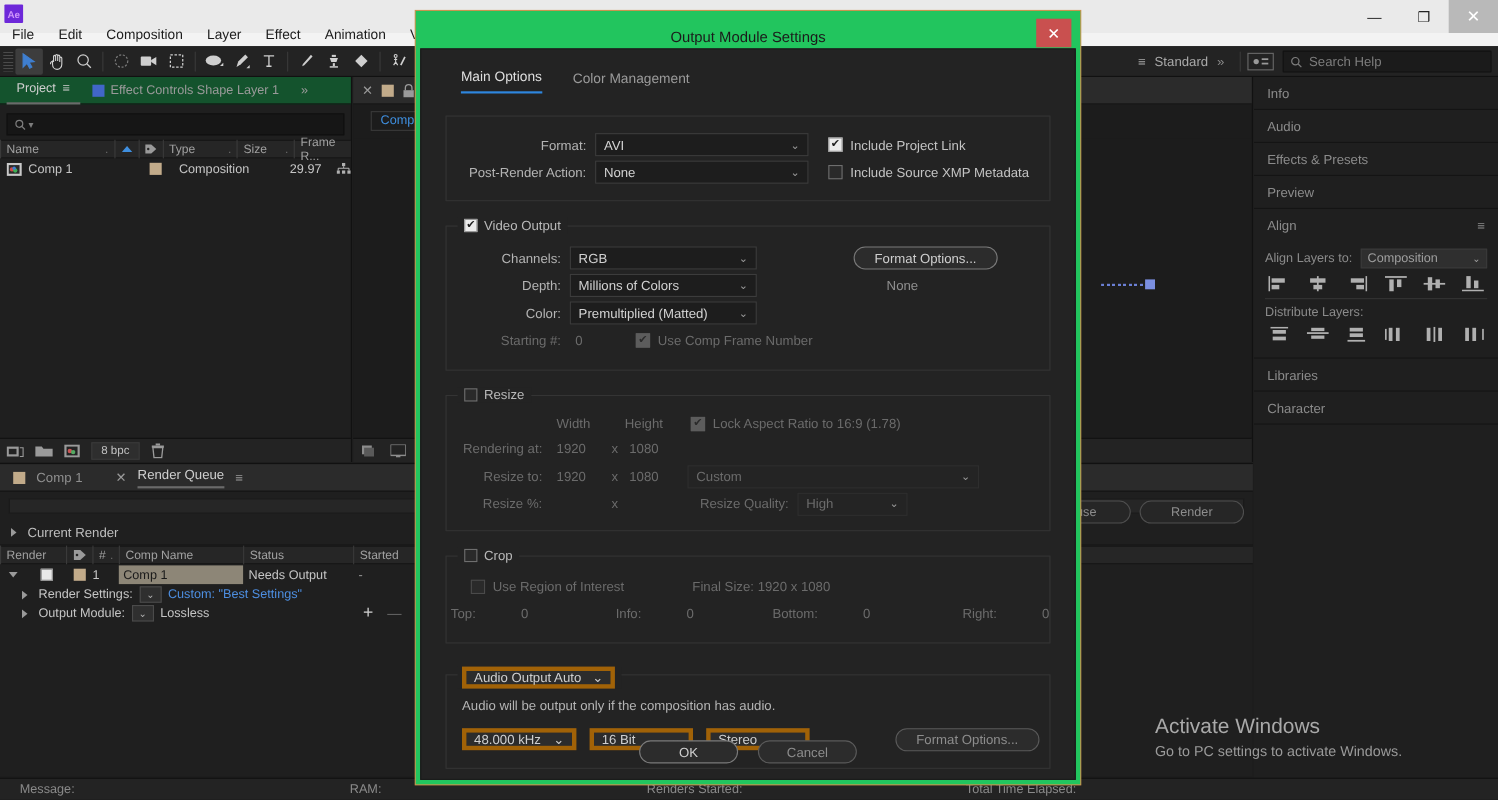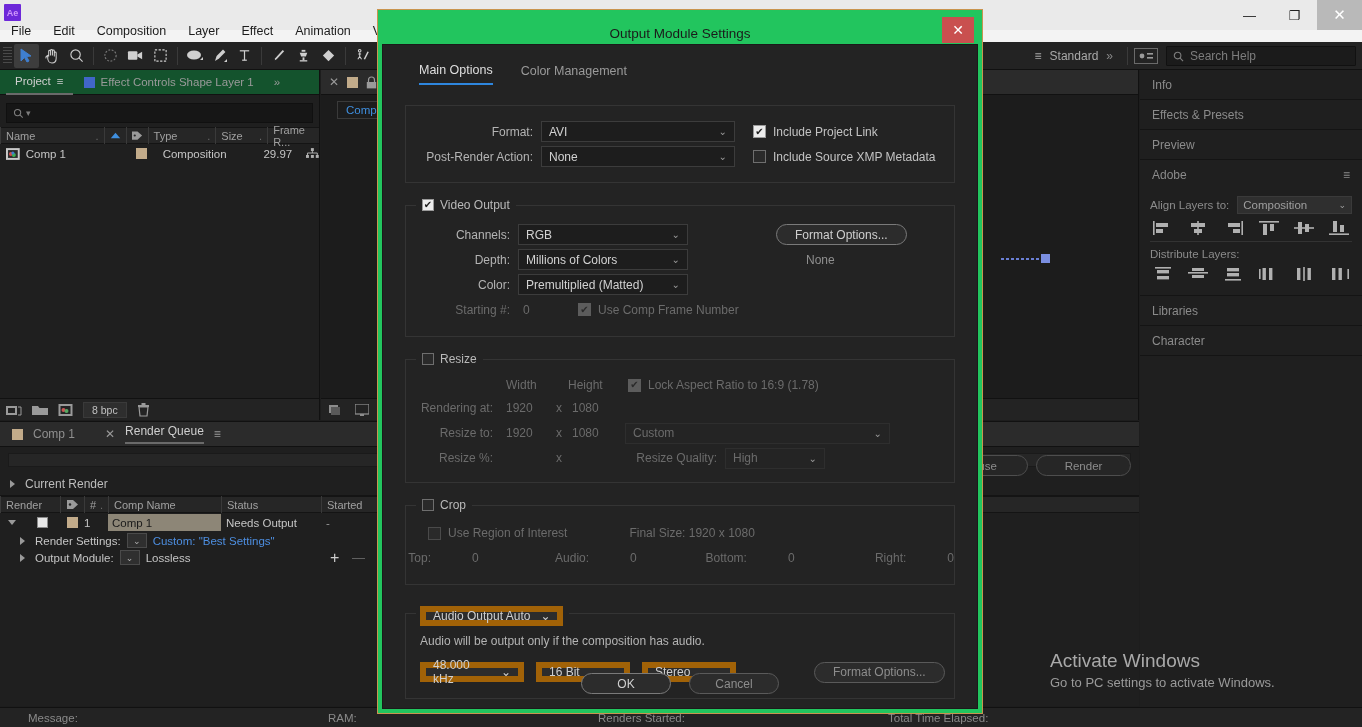--- a/index.html
+++ b/index.html
@@ -173,21 +173,21 @@
   .label-sw { width:11px;height:11px;background:#c2ab8a;}
   .dropdown-mini { width:20px;height:15px;border:1px solid #4a4a4a;background:#2f2f2f;display:flex;align-items:center;justify-content:center;color:#b0b0b0;font-size:9px;}
   .blue { color:#4d8ee0; }
   .sel-cell { background:#8d8677; color:#1a1a1a; }
 
   .status-bar {
     position:absolute; left:0; bottom:0; width:1362px; height:20px;
     background:#232323; border-top:1px solid #111;
     display:flex; align-items:center; color:#8a8a8a; font-size:11.5px;
   }
-  .sb-item { padding: 0 28px; }
+  .sb-item { padding: 0 18px; }
 
   .activate-windows {
     position: absolute; left: 1050px; top: 650px; width: 310px; color: #8c8c8c;
     pointer-events: none;
   }
   .aw-title { font-size: 19px; color: #a9a9a9; }
   .aw-sub { font-size: 13px; color: #9a9a9a; margin-top: 3px; }
 
   
   .dlg-outer {
@@ -242,21 +242,21 @@
 
   .btn-pill {
     border: 1px solid #7a7a7a; border-radius: 11px; height: 21px;
     display:inline-flex; align-items:center; justify-content:center;
     color:#cfcfcf; font-size:12px; padding: 0 18px; background:#2c2c2c;
   }
   .btn-pill.dim { color:#8d8d8d; border-color:#5a5a5a; }
   .dlg-footer { position:absolute; left:0; right:0; bottom:14px; display:flex; justify-content:center; gap:18px; }
 
   .small-select {
-    height:20px; background:#2c2c2c; border:6px solid #a16207; color:#cfcfcf;
+    height:20px; background:#2c2c2c; border:4px solid #a16207; color:#cfcfcf;
     display:inline-flex; align-items:center; gap:10px; padding:0 7px; font-size:12px;
   }
 
   .dim-txt { color:#6b6b6b; font-size:12px; }
   .val-txt { color:#8f8f8f; font-size:12px; }
 </style>
 </head>
 <body>
 
 <div id="root">
@@ -533,27 +533,30 @@
         </svg>
       <span>+0.0</span>
     </div>
   </div>
 
   <div class="right-panel">
     <div class="rp-section">
       <span>Info</span>
     </div>
     <div class="rp-section">
+      <span>Audio</span>
+    </div>
+    <div class="rp-section">
       <span>Effects &amp; Presets</span>
     </div>
     <div class="rp-section">
       <span>Preview</span>
     </div>
     <div class="rp-section" style="border-bottom:none;">
-      <span>Adobe</span>
+      <span>Align</span>
       <span>≡</span>
     </div>
     <div class="rp-align-body">
       <div class="rp-row">
         <span>Align Layers to:</span>
         <span class="mini-select">
           <span>Composition</span>
           <span style="font-size:9px;">⌄</span>
         </span>
       </div>
@@ -872,21 +875,21 @@
             <span style="width:22px;"></span>
             <span class="ck-wrap">
               <span class="cbox disabled-empty"></span>
               <span class="ck-lbl dim">Use Region of Interest</span>
             </span>
             <span class="dim-txt" style="margin-left:62px;">Final Size: 1920 x 1080</span>
           </div>
           <div class="frm-row" style="height:24px;gap:33px;">
             <span class="frm-label dim" style="width:58px;">Top:</span>
             <span class="dim-txt" style="width:100px;">0</span>
-            <span class="frm-label dim" style="width:48px;">Audio:</span>
+            <span class="frm-label dim" style="width:48px;">Info:</span>
             <span class="dim-txt" style="width:85px;">0</span>
             <span class="frm-label dim" style="width:62px;">Bottom:</span>
             <span class="dim-txt" style="width:108px;">0</span>
             <span class="frm-label dim" style="width:45px;">Right:</span>
             <span class="dim-txt">0</span>
           </div>
         </div>
 
         <div class="box" style="margin-top:28px;padding:18px 0 14px 0;">
           <div class="box-legend" style="padding:0 6px 0 4px;">

